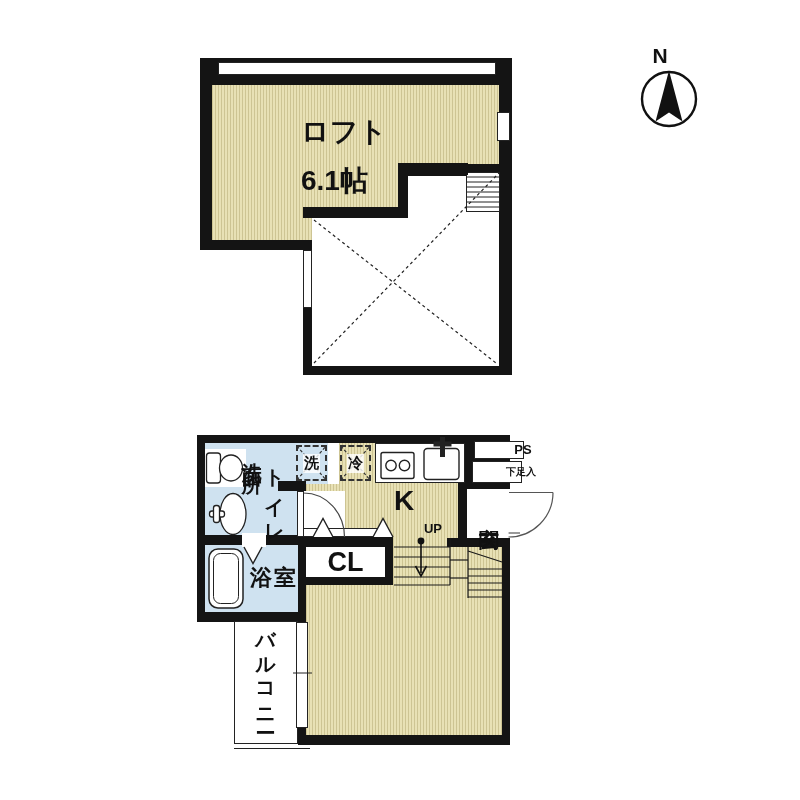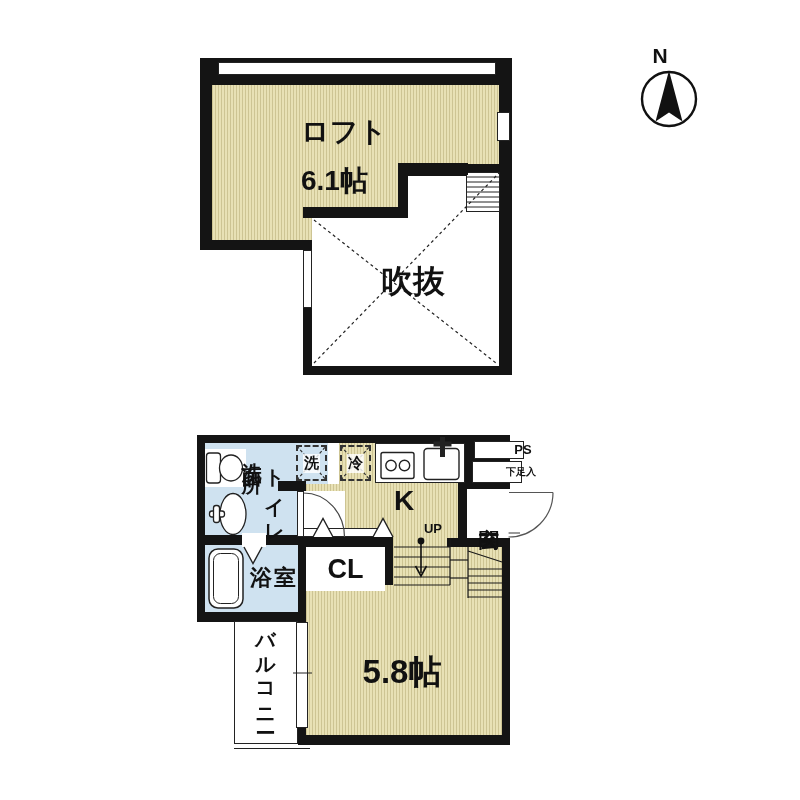--- a/index.html
+++ b/index.html
@@ -38,21 +38,20 @@
   <div class="abs black" style="left:398px;top:163px;width:70px;height:12px;"></div>
   <div class="abs black" style="left:398px;top:163px;width:10px;height:55px;"></div>
   <div class="abs black" style="left:303px;top:207px;width:105px;height:11px;"></div>
 
   <div class="abs white bordered" style="left:218px;top:62px;width:278px;height:13px;"></div>
   <div class="abs white bordered" style="left:497px;top:112px;width:13px;height:29px;"></div>
   <div class="abs white bordered" style="left:303px;top:250px;width:9px;height:58px;"></div>
 
   <div class="txt" style="left:301px;top:109px;font-size:28px;font-weight:700;margin-top:8px;">ロフト</div>
   <div class="txt" style="left:301px;top:141px;font-size:28px;font-weight:700;margin-top:25px;">6.1帖</div>
-  <div class="txt ctr" style="left:363px;top:265px;width:100px;font-size:32px;font-weight:700;">吹抜</div>
 
   <div class="abs black" style="left:197px;top:435px;width:103px;height:187px;"></div>
   <div class="abs black" style="left:298px;top:435px;width:212px;height:310px;"></div>
 
   <div class="abs tatami" style="left:306px;top:443px;width:196px;height:292px;"></div>
 
   <div class="abs blue" style="left:205px;top:443px;width:93px;height:92px;"></div>
   <div class="abs blue" style="left:298px;top:443px;width:32px;height:41px;"></div>
   <div class="abs white" style="left:328px;top:443px;width:11px;height:41px;"></div>
   <div class="abs black" style="left:278px;top:481px;width:28px;height:10px;"></div>
@@ -67,21 +66,21 @@
   <div class="abs white bordered2 ctr" style="left:472px;top:461px;width:43px;height:22px;">
     <span class="txt" style="position:static;font-size:10px;font-weight:700;">下足入</span>
   </div>
   <div class="abs white ctr" style="left:467px;top:489px;width:44px;height:49px;">
     <span class="txt vtext" style="position:static;font-size:20px;font-weight:700;letter-spacing:2px;">玄関</span>
   </div>
   <div class="abs black" style="left:447px;top:538px;width:61px;height:9px;"></div>
 
   <div class="abs white bordered" style="left:300px;top:528px;width:87px;height:9px;"></div>
   <div class="abs black" style="left:296px;top:537px;width:97px;height:48px;"></div>
-  <div class="abs white ctr" style="left:306px;top:547px;width:79px;height:44px;">
+  <div class="abs white ctr" style="left:306px;top:547px;width:79px;height:30px;">
     <span class="txt" style="position:static;font-size:27px;font-weight:700;">CL</span>
   </div>
 
   <div class="abs blue" style="left:205px;top:545px;width:93px;height:67px;"></div>
   <div class="abs white" style="left:242px;top:533px;width:24px;height:14px;"></div>
   <div class="abs white" style="left:205px;top:449px;width:41px;height:38px;"></div>
 
   <div class="abs white bordered2" style="left:375px;top:443px;width:90px;height:40px;"></div>
 
   <div class="abs dashedbox" style="left:296px;top:445px;width:31px;height:36px;">
@@ -94,21 +93,20 @@
   <div class="abs white bordered" style="left:234px;top:621px;width:64px;height:123px;"></div>
   <div class="abs" style="left:234px;top:748px;width:76px;height:0;border-top:1.5px solid #222;"></div>
   <div class="abs white bordered" style="left:296px;top:622px;width:12px;height:106px;"></div>
 
   <div class="txt vtext" style="left:264px;top:455px;font-size:20px;font-weight:700;letter-spacing:5px;">トイレ</div>
   <div class="txt vtext" style="left:241px;top:447px;font-size:20px;font-weight:700;letter-spacing:6px;">洗面所</div>
   <div class="txt ctr" style="left:384px;top:486px;width:40px;font-size:28px;font-weight:700;">K</div>
   <div class="txt ctr" style="left:404px;top:522px;width:34px;font-size:13px;font-weight:700;padding-left:12px;">UP</div>
   <div class="txt ctr" style="left:244px;top:566px;width:60px;font-size:22px;font-weight:700;letter-spacing:2px;">浴室</div>
   <div class="txt vtext" style="left:255px;top:618px;height:130px;font-size:20px;font-weight:700;letter-spacing:3px;">バルコニー</div>
-  <div class="txt ctr" style="left:337px;top:655px;width:130px;font-size:33px;font-weight:700;">5.8帖</div>
 
   <div class="txt ctr" style="left:643px;top:45px;width:34px;font-size:21px;font-weight:700;">N</div>
 
   <svg class="overlay" width="800" height="800" viewBox="0 0 800 800">
 
     <g stroke="#222" stroke-width="1.2" stroke-dasharray="3,3">
       <line x1="314" y1="220" x2="496" y2="363"></line>
       <line x1="314" y1="363" x2="499" y2="173"></line>
     </g>
 

